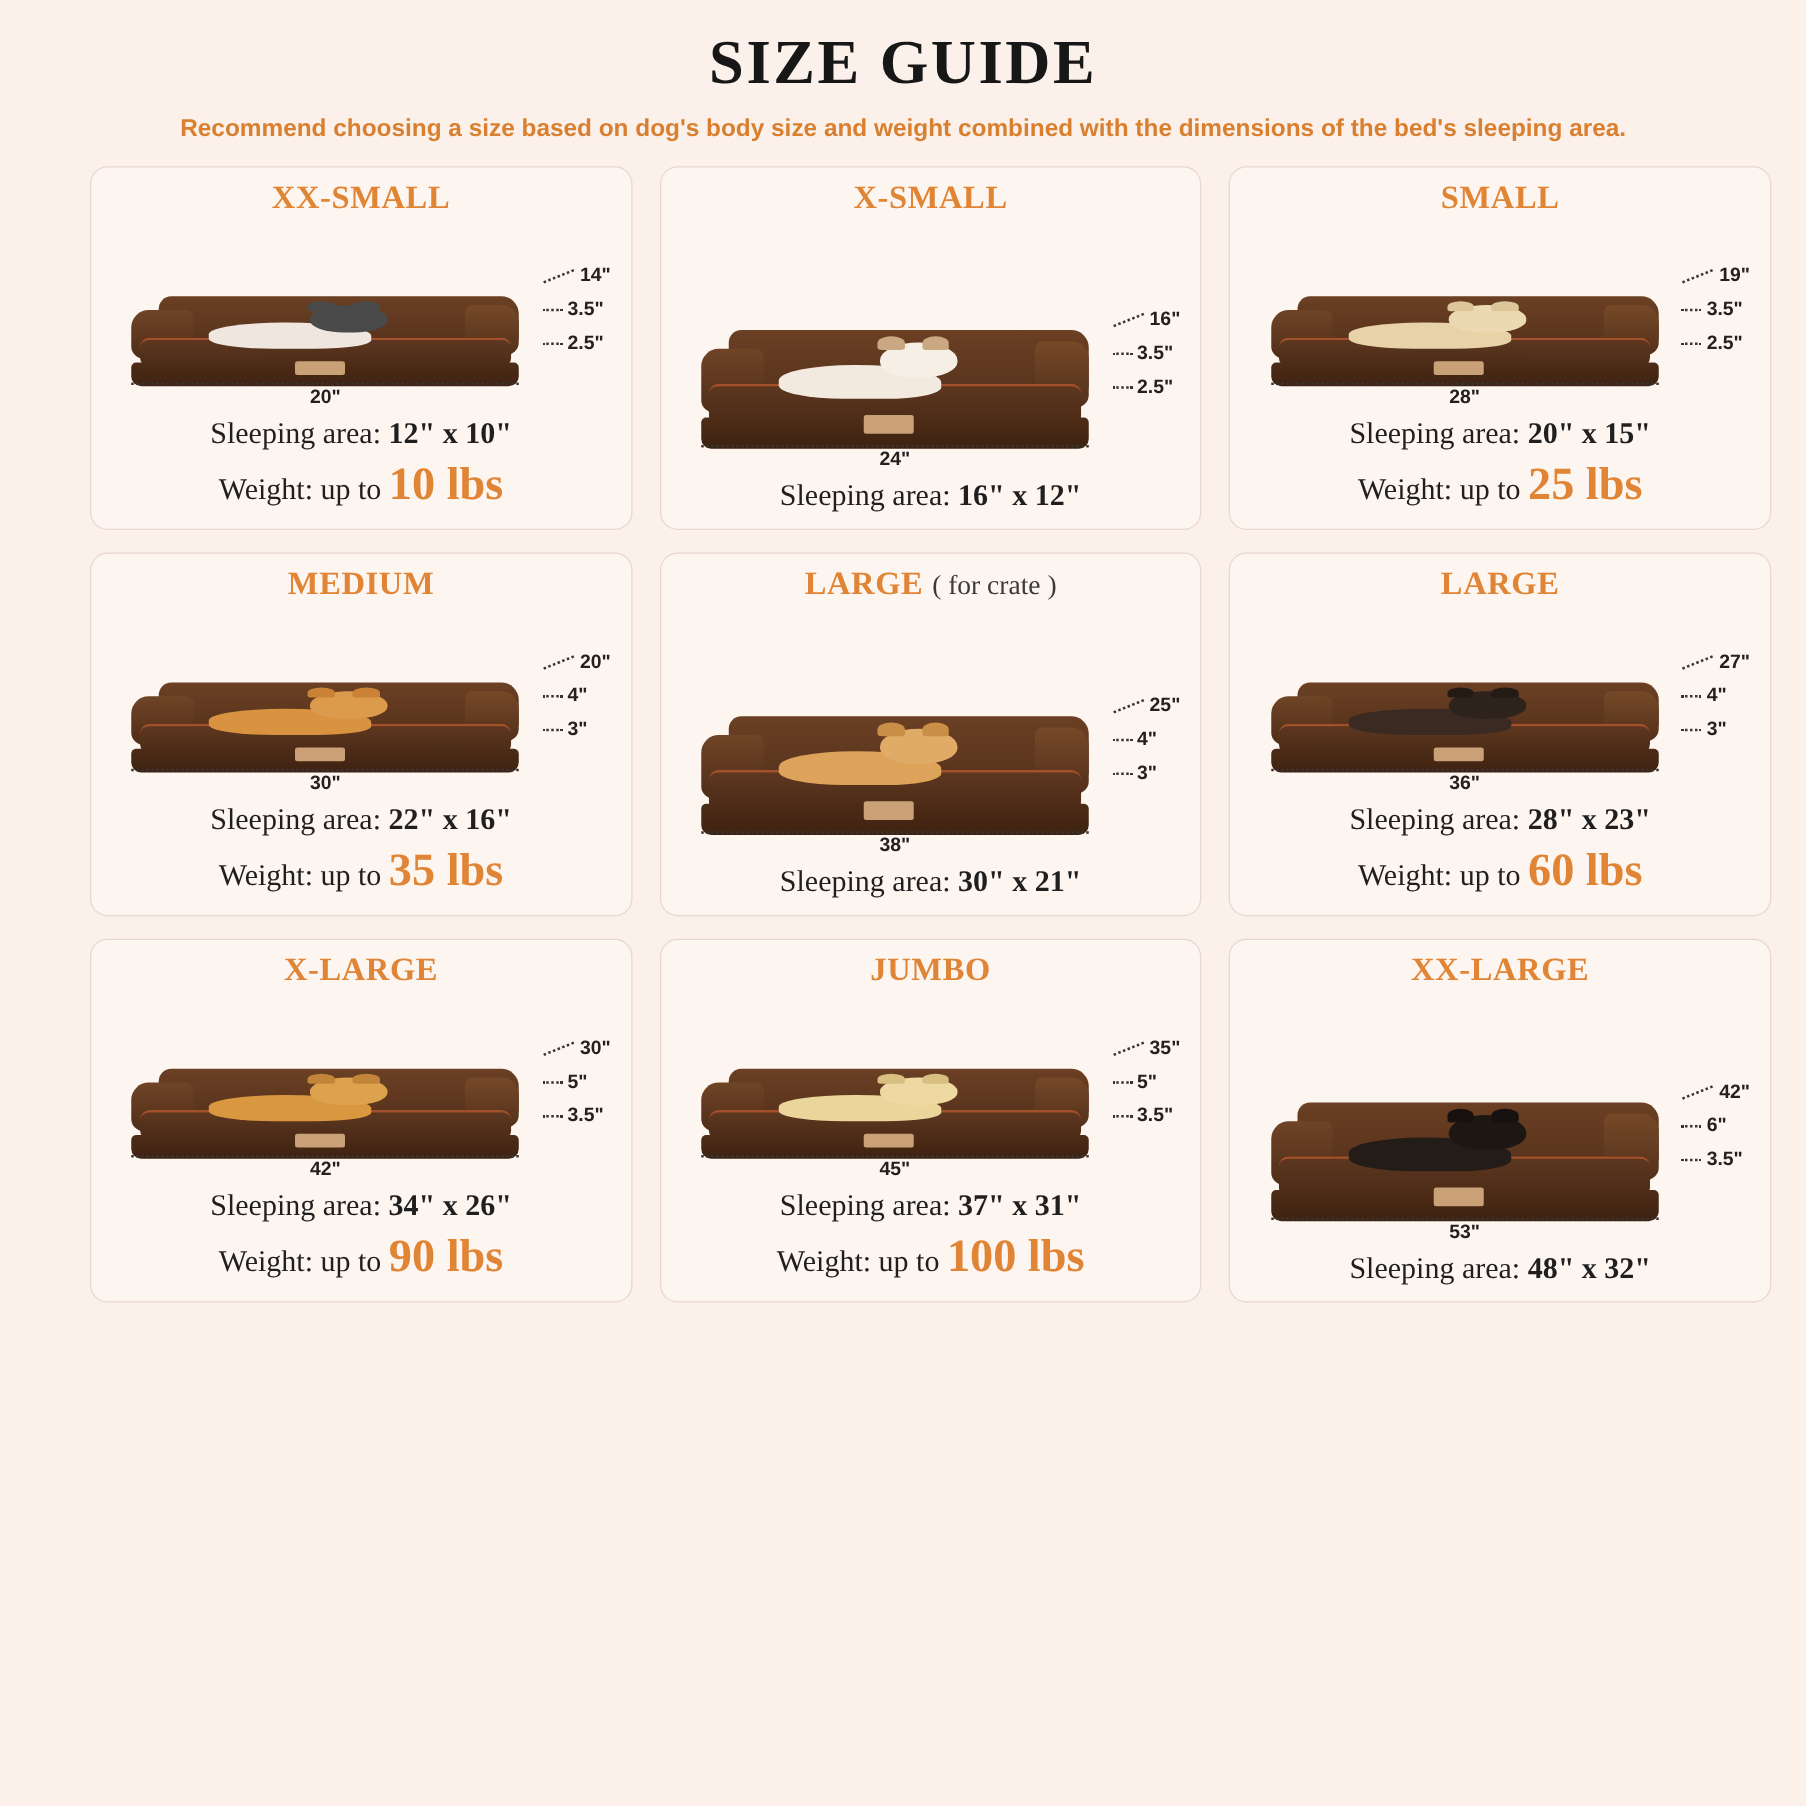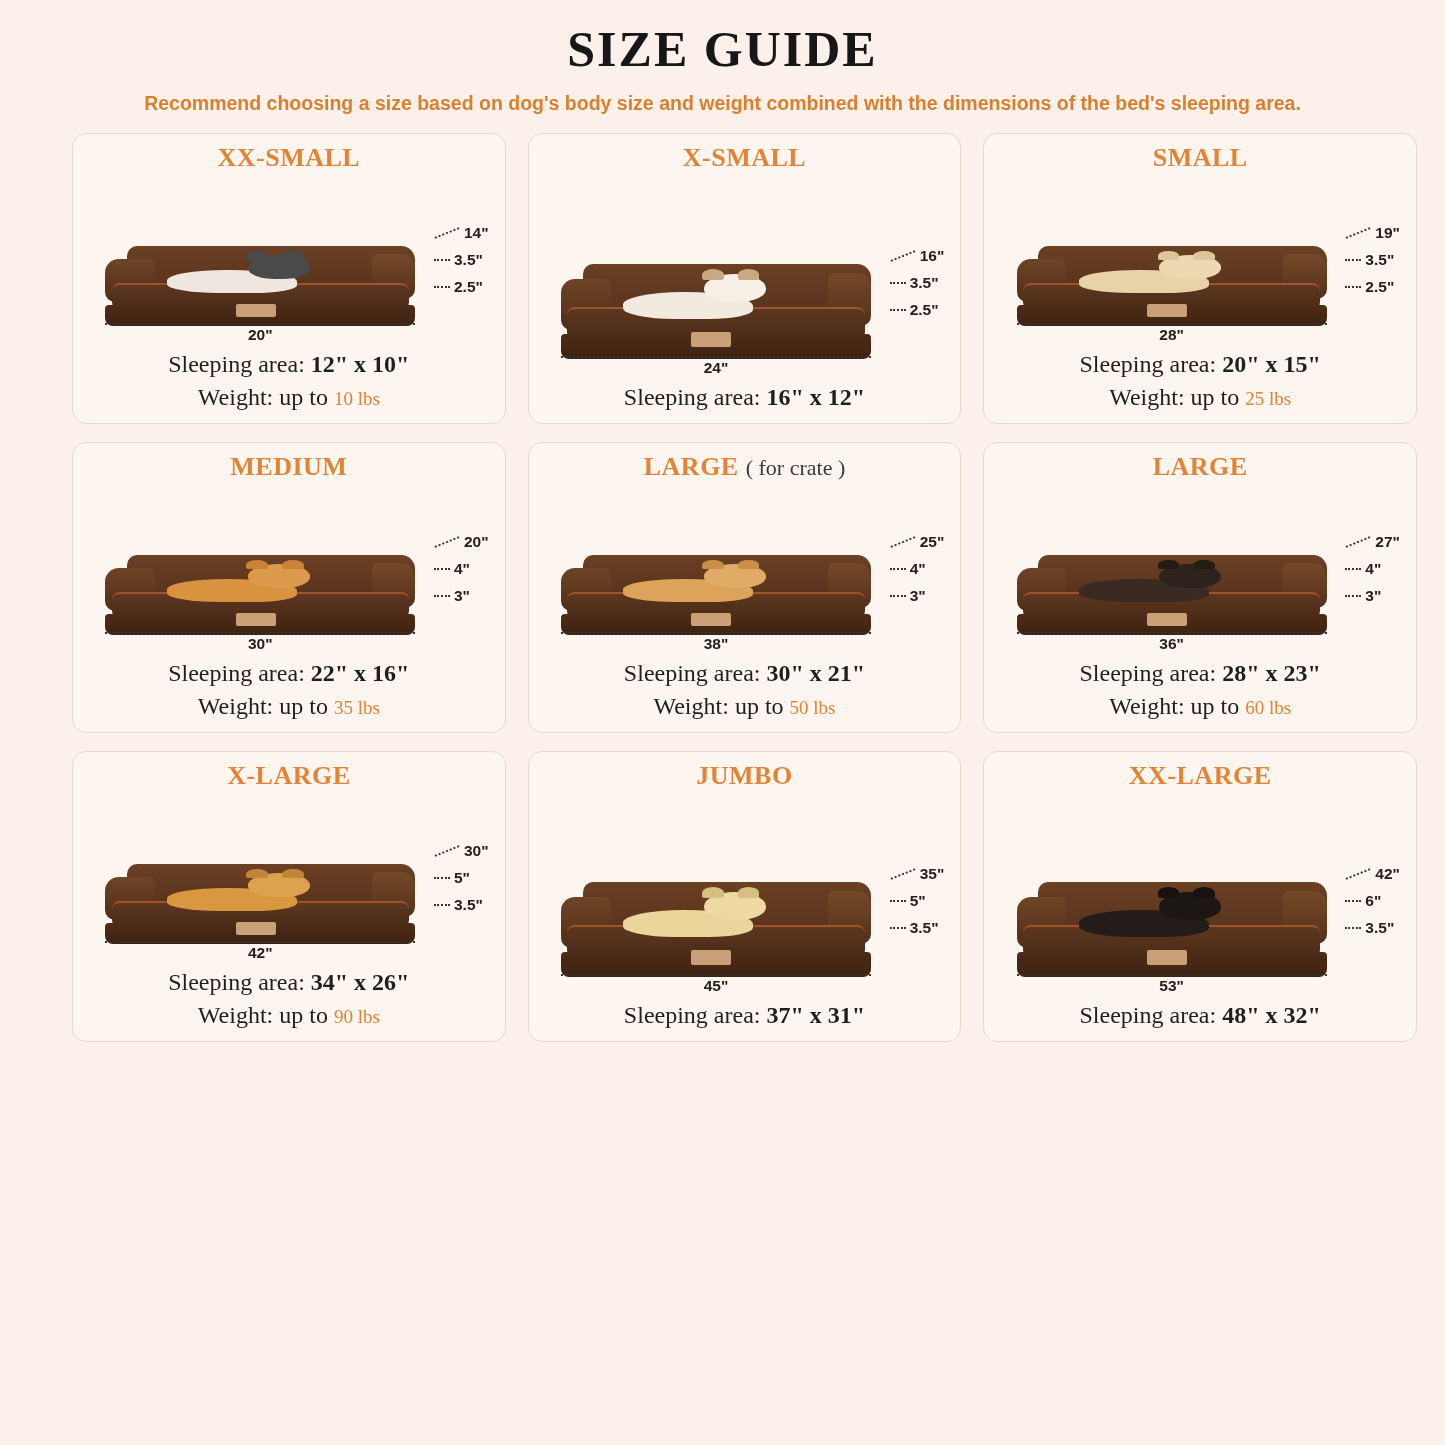--- a/index.html
+++ b/index.html
@@ -214,23 +214,23 @@
     padding-bottom: 2px;
   }
   .specs .line {
     font-size: 24px;
     color: #1f1f1f;
     line-height: 1.35;
     white-space: nowrap;
   }
   .specs .line .val { font-weight: 700; }
   .specs .line .lbs {
-    font-weight: 400;
+    font-weight: 700;
     color: #e08435;
-    font-size: 19px;
+    font-size: 37px;
   }
   .footnote {
     text-align: center;
     font-size: 19.5px;
     font-weight: 700;
     color: #d98030;
     margin-top: 14px;
     margin-bottom: 2px;
   }
 </style>
@@ -484,25 +484,20 @@
         <div class="width-dim">
           <span class="bar"></span>
           <span>38"</span>
         </div>
       </div>
       <div class="specs">
         <div class="line">
           <span>Sleeping area:</span>
           <span class="val">30" x 21"</span>
         </div>
-        <div class="line">
-          <span>Weight:</span>
-          <span>up to</span>
-          <span class="lbs">50 lbs</span>
-        </div>
       </div>
     </div>
 
     <div class="card">
       <div class="card-title">
         <span>LARGE</span>
         <span class="note"></span>
       </div>
       <div class="figure">
         <div class="bed">
@@ -640,20 +635,25 @@
         <div class="width-dim">
           <span class="bar"></span>
           <span>45"</span>
         </div>
       </div>
       <div class="specs">
         <div class="line">
           <span>Sleeping area:</span>
           <span class="val">37" x 31"</span>
         </div>
+        <div class="line">
+          <span>Weight:</span>
+          <span>up to</span>
+          <span class="lbs">100 lbs</span>
+        </div>
       </div>
     </div>
 
     <div class="card">
       <div class="card-title">
         <span>XX-LARGE</span>
         <span class="note"></span>
       </div>
       <div class="figure">
         <div class="bed">

